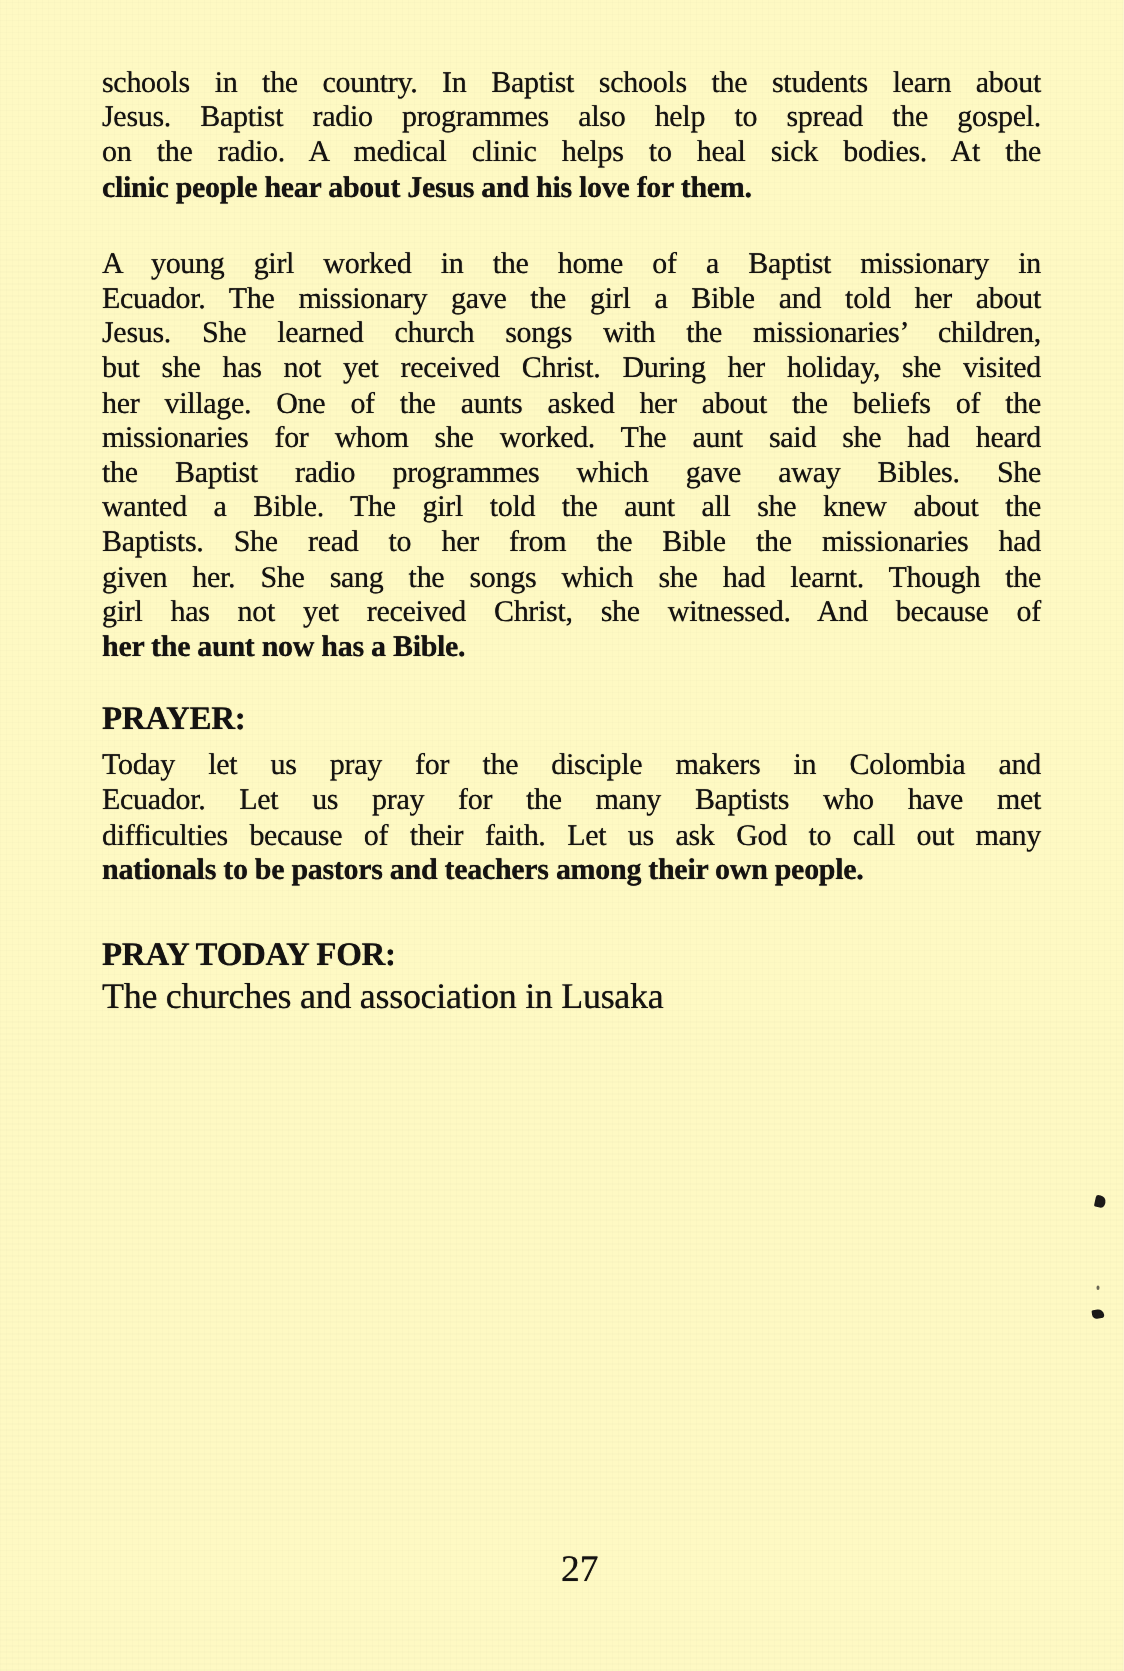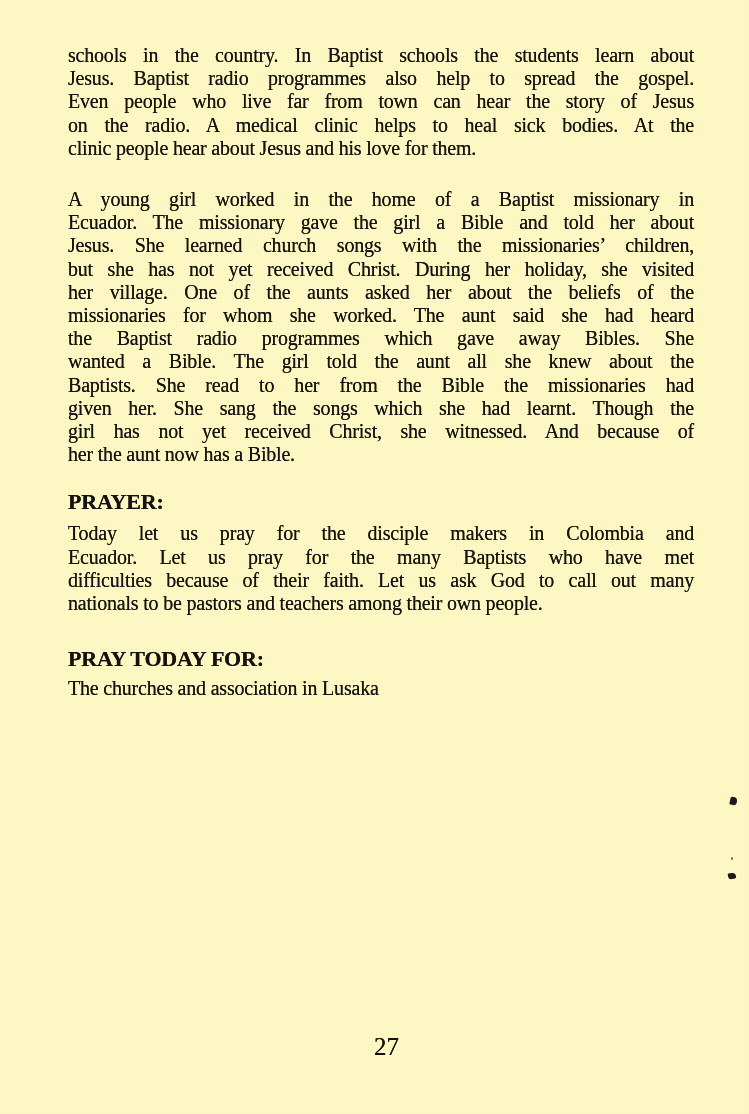--- a/index.html
+++ b/index.html
@@ -32,36 +32,36 @@
   .para { margin: 0; padding: 0; }
   .line {
     font-size: 20px;
     line-height: 23.2px;
     letter-spacing: -0.2px;
     text-align: justify;
     text-align-last: justify;
     text-shadow: 0 0 0.5px rgba(21,19,17,0.85);
     white-space: normal;
   }
-  .line.last { text-align-last: left; }
+  .line.last { text-align-last: left; font-weight: bold; }
   .para-2 { margin-top: 28px; }
   .heading {
     margin: 0;
     font-size: 22px;
     font-weight: bold;
     line-height: 24px;
     letter-spacing: -0.2px;
     text-shadow: 0 0 0.5px rgba(21,19,17,0.9);
   }
   .prayer-heading { margin-top: 24px; }
   .prayer-para { margin-top: 8px; }
   .pray-today-heading { margin-top: 32px; }
   .single-line {
     margin-top: 6px;
-    font-size: 20px;
+    font-size: 24px;
     line-height: 23.2px;
     letter-spacing: -0.2px;
     text-shadow: 0 0 0.5px rgba(21,19,17,0.85);
   }
   .page-number {
     position: absolute;
     left: 12px; top: 1034px;
     width: 100%;
     text-align: center;
     font-size: 25px;
@@ -75,21 +75,20 @@
 </style>
 </head>
 <body>
 
 <div class="page">
   <div class="content">
 
     <div class="para para-1">
       <div class="line">schools in the country. In Baptist schools the students learn about</div>
       <div class="line">Jesus. Baptist radio programmes also help to spread the gospel.</div>
-      <div class="line">Even people who live far from town can hear the story of Jesus</div>
       <div class="line">on the radio. A medical clinic helps to heal sick bodies. At the</div>
       <div class="line last">clinic people hear about Jesus and his love for them.</div>
     </div>
 
     <div class="para para-2">
       <div class="line">A young girl worked in the home of a Baptist missionary in</div>
       <div class="line">Ecuador. The missionary gave the girl a Bible and told her about</div>
       <div class="line">Jesus. She learned church songs with the missionaries’ children,</div>
       <div class="line">but she has not yet received Christ. During her holiday, she visited</div>
       <div class="line">her village. One of the aunts asked her about the beliefs of the</div>

